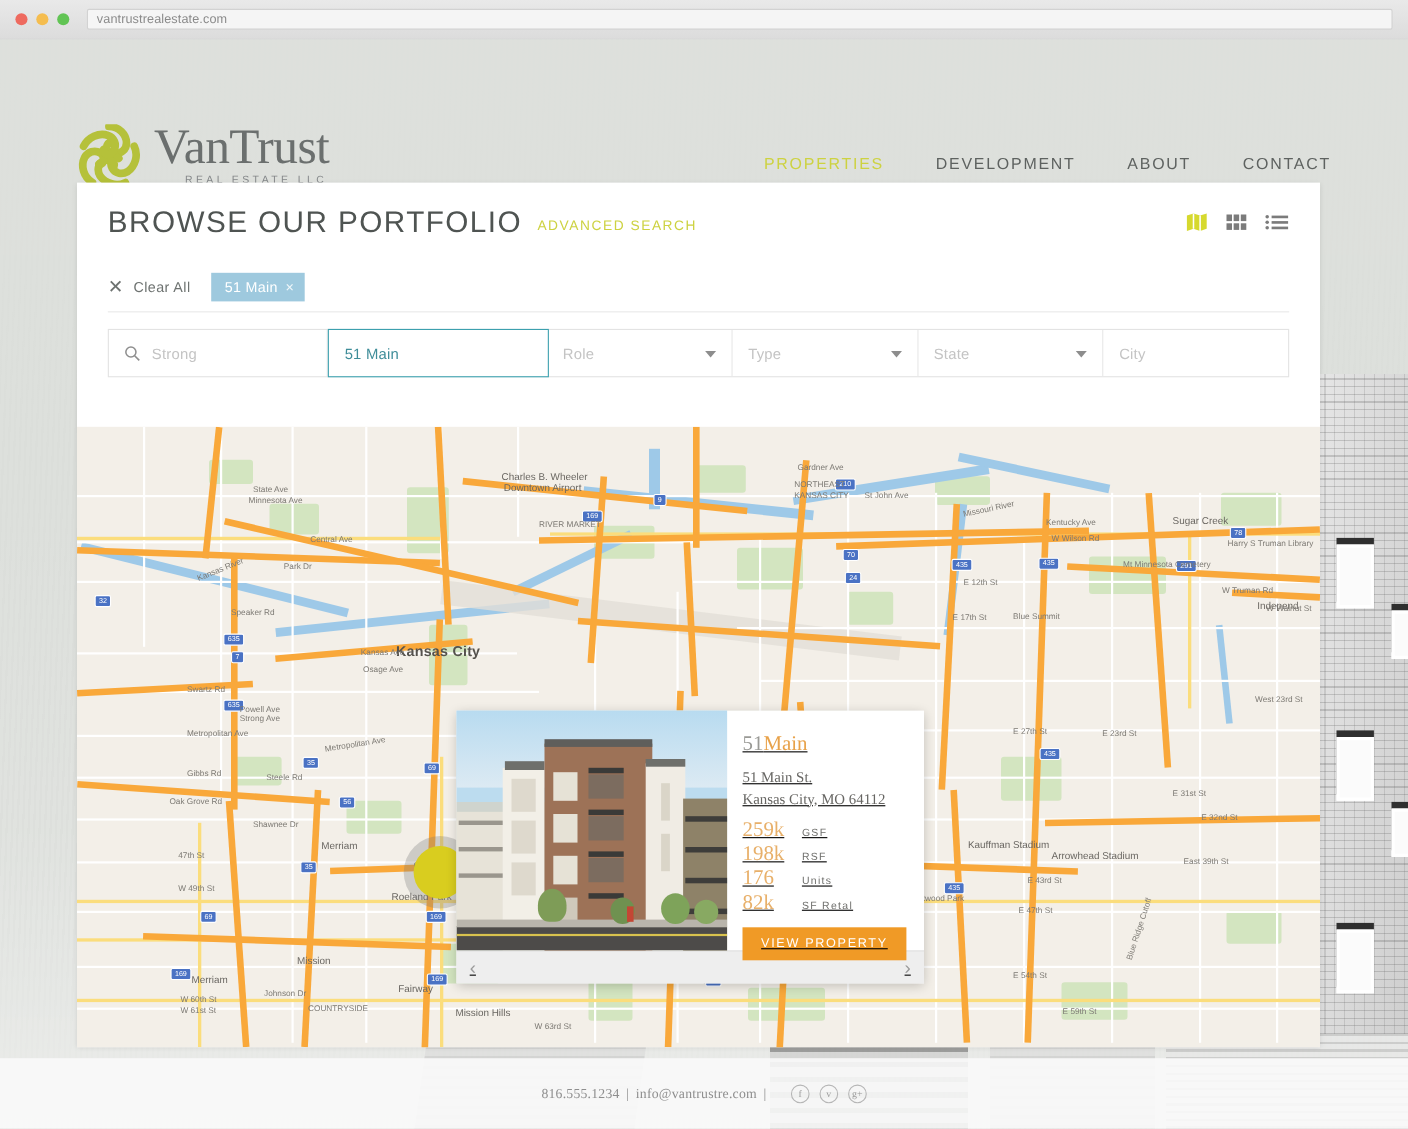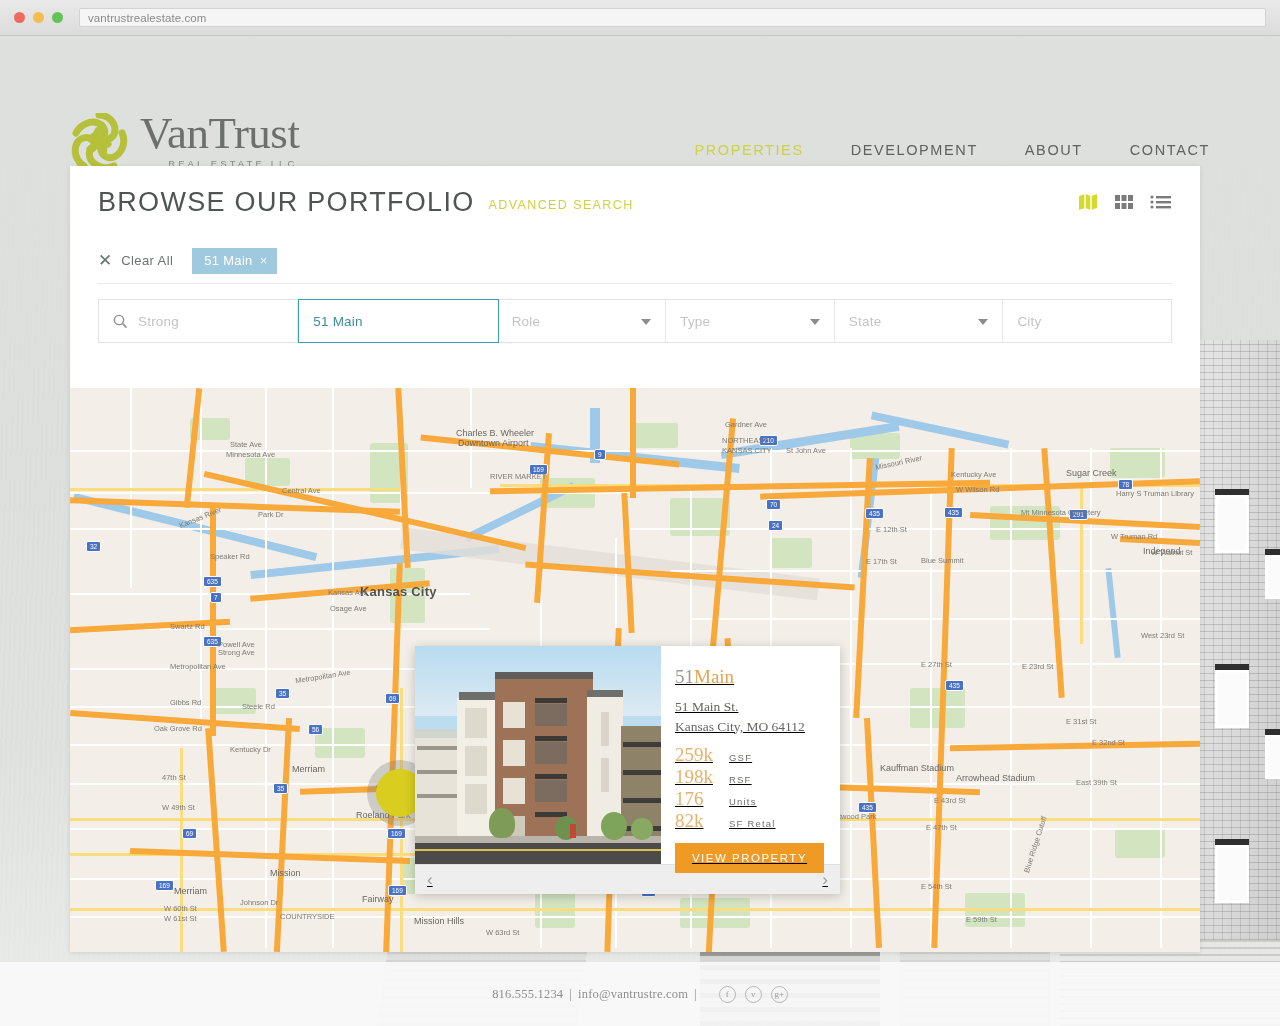--- a/index.html
+++ b/index.html
@@ -541,21 +541,21 @@
       <div class="mlabel" style="left:258px;top:200px;">Kansas Ave</div>
       <div class="mlabel" style="left:260px;top:216px;">Osage Ave</div>
       <div class="mlabel" style="left:100px;top:234px;">Swartz Rd</div>
       <div class="mlabel" style="left:148px;top:252px;">Powell Ave</div>
       <div class="mlabel" style="left:148px;top:260px;">Strong Ave</div>
       <div class="mlabel" style="left:100px;top:274px;">Metropolitan Ave</div>
       <div class="mlabel" style="left:225px;top:284px;transform:rotate(-9deg);">Metropolitan Ave</div>
       <div class="mlabel" style="left:100px;top:310px;">Gibbs Rd</div>
       <div class="mlabel" style="left:172px;top:314px;">Steele Rd</div>
       <div class="mlabel" style="left:84px;top:336px;">Oak Grove Rd</div>
-      <div class="mlabel" style="left:160px;top:357px;">Kentucky Dr</div>
+      <div class="mlabel" style="left:160px;top:357px;">Shawnee Dr</div>
       <div class="mlabel med" style="left:222px;top:376px;">Merriam</div>
       <div class="mlabel" style="left:92px;top:385px;">47th St</div>
       <div class="mlabel" style="left:92px;top:415px;">W 49th St</div>
       <div class="mlabel" style="left:306px;top:394px;">County Line Rd</div>
       <div class="mlabel med" style="left:392px;top:406px;">Westwood</div>
       <div class="mlabel med" style="left:286px;top:422px;">Roeland Park</div>
       <div class="mlabel med" style="left:386px;top:455px;">Mission</div>
       <div class="mlabel med" style="left:386px;top:465px;">Woods</div>
       <div class="mlabel med" style="left:200px;top:480px;">Mission</div>
       <div class="mlabel med" style="left:104px;top:498px;">Merriam</div>
@@ -581,21 +581,21 @@
       <div class="mlabel" style="left:611px;top:491px;">E 59th St</div>
       <div class="mlabel" style="left:676px;top:441px;transform:rotate(-85deg);">Cleveland Ave</div>
       <div class="mlabel" style="left:756px;top:424px;">Eastwood Park</div>
       <div class="mlabel med" style="left:810px;top:375px;">Kauffman Stadium</div>
       <div class="mlabel med" style="left:886px;top:385px;">Arrowhead Stadium</div>
       <div class="mlabel" style="left:864px;top:408px;">E 43rd St</div>
       <div class="mlabel" style="left:856px;top:435px;">E 47th St</div>
       <div class="mlabel" style="left:1006px;top:390px;">East 39th St</div>
       <div class="mlabel" style="left:1022px;top:350px;">E 32nd St</div>
       <div class="mlabel" style="left:996px;top:329px;">E 31st St</div>
-      <div class="mlabel" style="left:952px;top:274px;">E 23rd St</div>
+      <div class="mlabel" style="left:932px;top:274px;">E 23rd St</div>
       <div class="mlabel" style="left:1071px;top:243px;">West 23rd St</div>
       <div class="mlabel" style="left:851px;top:272px;">E 27th St</div>
       <div class="mlabel" style="left:936px;top:452px;transform:rotate(-72deg);">Blue Ridge Cutoff</div>
       <div class="mlabel" style="left:851px;top:494px;">E 54th St</div>
       <div class="mlabel" style="left:896px;top:527px;">E 59th St</div>
       <div class="mlabel med" style="left:996px;top:80px;">Sugar Creek</div>
       <div class="mlabel" style="left:881px;top:82px;">Kentucky Ave</div>
       <div class="mlabel" style="left:886px;top:97px;">W Wilson Rd</div>
       <div class="mlabel" style="left:1046px;top:101px;">Harry S Truman Library</div>
       <div class="mlabel" style="left:951px;top:120px;">Mt Minnesota Cemetery</div>

